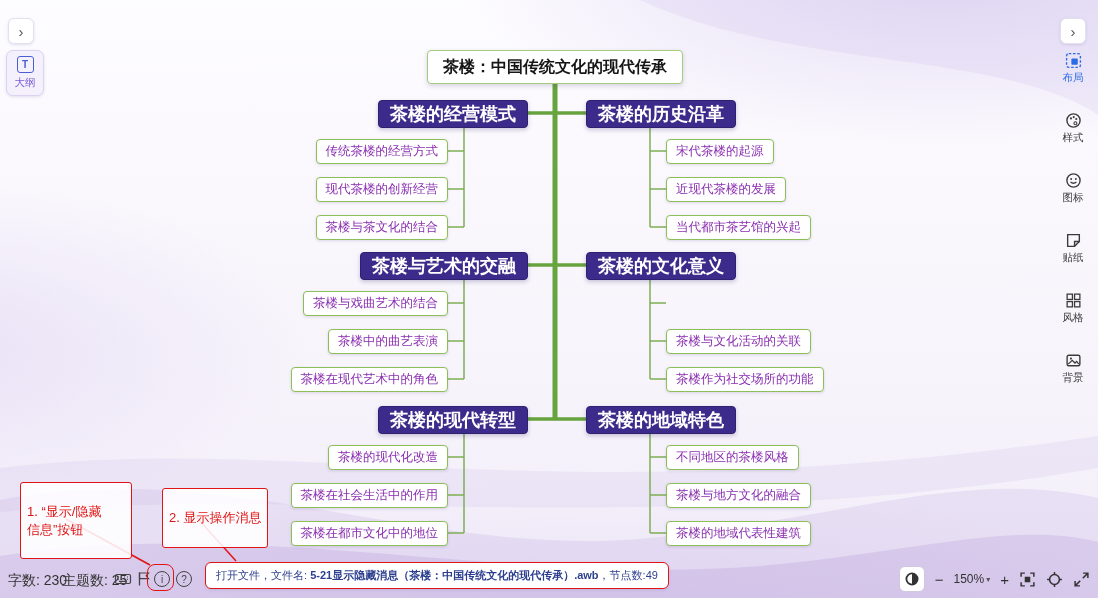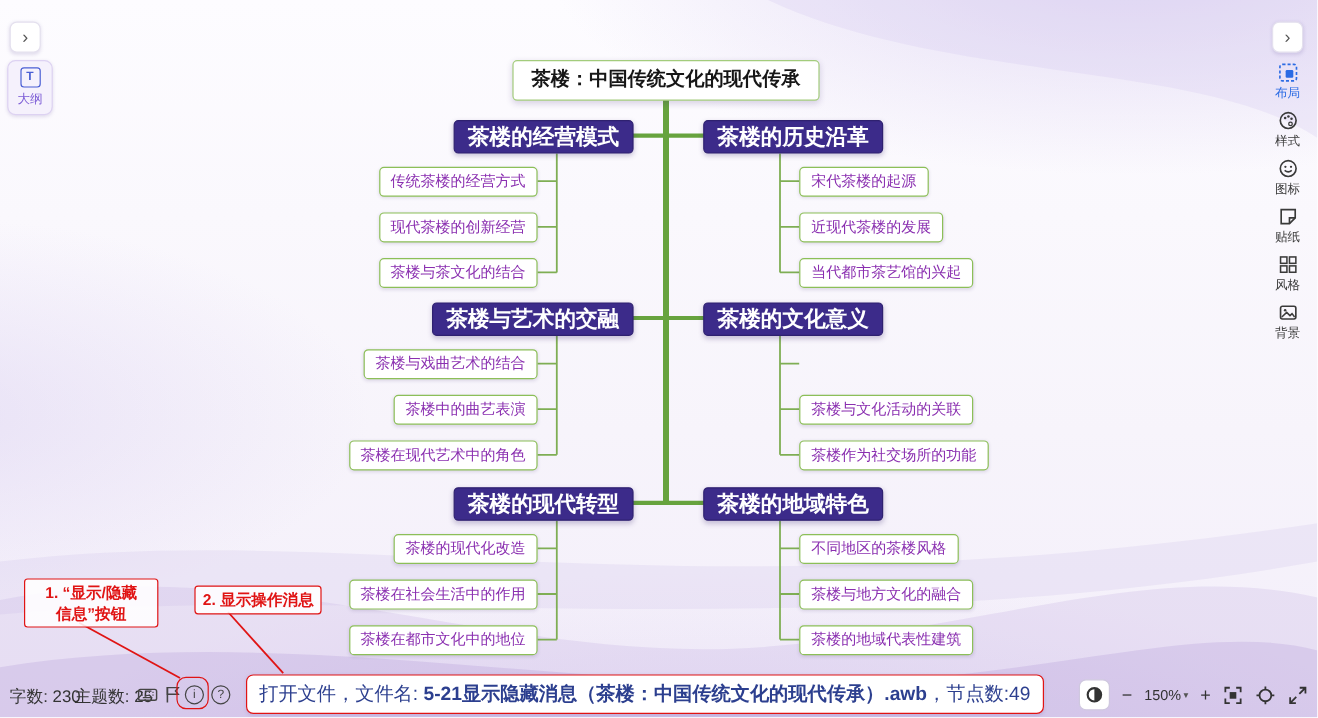--- a/index.html
+++ b/index.html
@@ -54,58 +54,58 @@
   .outline-t{
     width:15px;height:15px;border:1.4px solid #4a5fd4;border-radius:3px;
     color:#4a5fd4;font-size:10px;font-weight:bold;
     display:flex;align-items:center;justify-content:center;
   }
   .outline-label{font-size:10.5px;color:#7c5cd6;}
 
   
   .right-items{
     position:absolute;z-index:5;right:2px;top:52px;width:46px;
-    display:flex;flex-direction:column;align-items:center;gap:7px;
+    display:flex;flex-direction:column;align-items:center;gap:27px;
   }
   .panel-item{display:flex;flex-direction:column;align-items:center;gap:2px;color:#3a3a3a;cursor:pointer;}
   .panel-item.active{color:#2b6be4;}
   .panel-item .lbl{font-size:10.5px;}
   .panel-item svg{display:block;}
 
   
   .status-text{position:absolute;z-index:5;font-size:14px;color:#333;top:572px;}
   .sb-icon{position:absolute;z-index:5;top:570px;width:18px;height:18px;display:flex;align-items:center;justify-content:center;cursor:pointer;color:#444;}
   .circle-glyph{width:14px;height:14px;border:1.2px solid #444;border-radius:50%;font-size:10px;display:flex;align-items:center;justify-content:center;color:#444;}
   .red-ring{position:absolute;z-index:6;left:147px;top:564px;width:25px;height:25px;border:1.7px solid #e01414;border-radius:8px;pointer-events:none;}
 
   
   .message-box{
     position:absolute;z-index:5;left:205px;top:562px;
     background:#fff;border:1.7px solid #e01414;border-radius:6px;
-    padding:5px 10px;font-size:16px;color:#2c3f8f;white-space:nowrap;
+    padding:5px 10px;font-size:11px;color:#2c3f8f;white-space:nowrap;
     box-shadow:0 1px 3px rgba(80,60,140,.15);
   }
   .message-box .fn{font-weight:bold;}
 
   
   .zoom-area{position:absolute;z-index:5;right:8px;top:566px;display:flex;align-items:center;gap:10px;}
   .mini-btn{
     width:24px;height:24px;background:#fff;border:1px solid #cfc8df;border-radius:6px;
     display:flex;align-items:center;justify-content:center;cursor:pointer;
   }
   .z-glyph{font-size:15px;color:#333;cursor:pointer;line-height:1;}
   .zoom-level{font-size:12px;color:#333;display:flex;align-items:center;gap:2px;cursor:pointer;}
   .zoom-level .caret{font-size:8px;color:#555;}
   .zoom-area svg{display:block;cursor:pointer;}
 
   
   .note{
     position:absolute;z-index:7;border:1.7px solid #e01414;border-radius:3px;
     color:#e01414;background:rgba(255,255,255,.88);
-    font-size:13px;font-weight:bold;line-height:1.35;padding:2px 6px;text-align:center;
+    font-size:13px;font-weight:normal;line-height:1.35;padding:20px 6px;
   }
   .note1{left:20px;top:482px;width:98px;}
   .note2{left:142px;top:488px;margin-left:20px;}
 </style>
 </head>
 <body>
 
 <div id="app">
   <div class="bg-layer"></div>
 

